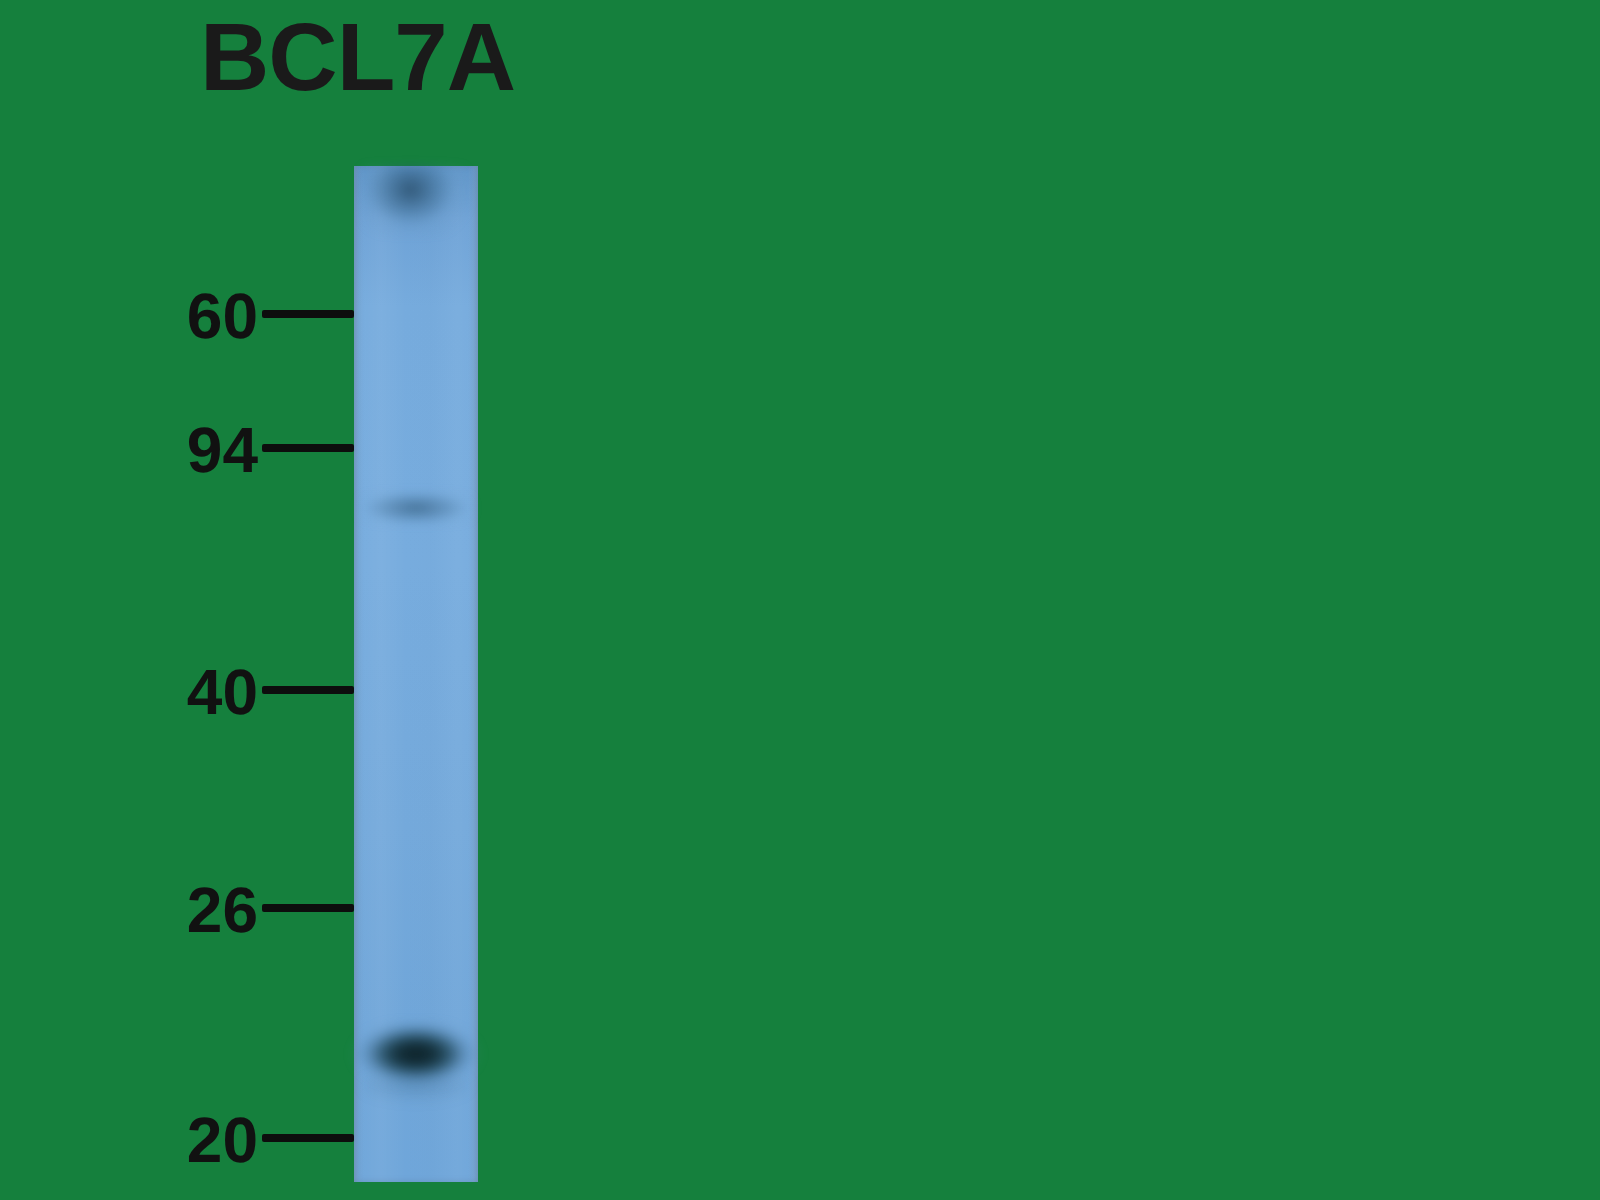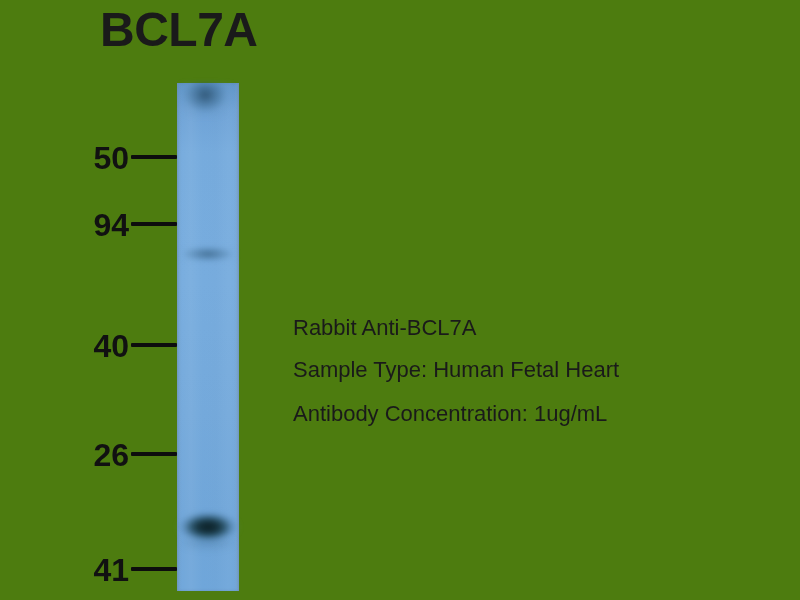--- a/index.html
+++ b/index.html
@@ -13,21 +13,21 @@
     font-family: "Liberation Sans", sans-serif;
     overflow: hidden;
     position: relative;
   }
 
   #figure {
     position: absolute;
     left: 0; top: 0;
     width: 800px;
     height: 600px;
-    background: #4d7c0f;
+    background: #15803d;
   }
 
   
   #title {
     position: absolute;
     left: 100px;
     top: 2px;
     font-size: 48px;
     font-weight: bold;
     letter-spacing: -0.5px;
@@ -193,54 +193,49 @@
 </head>
 <body>
 
 <div id="figure">
 
   <div id="title">BCL7A</div>
 
   <div>
 
     <div class="marker" style="left:85px; top:138px; width:92px;">
-      <span class="marker-label">50</span>
+      <span class="marker-label">60</span>
       <span class="marker-dash"></span>
     </div>
 
     <div class="marker" style="left:85px; top:205px; width:92px;">
       <span class="marker-label">94</span>
       <span class="marker-dash"></span>
     </div>
 
     <div class="marker" style="left:85px; top:326px; width:92px;">
       <span class="marker-label">40</span>
       <span class="marker-dash"></span>
     </div>
 
     <div class="marker" style="left:85px; top:435px; width:92px;">
       <span class="marker-label">26</span>
       <span class="marker-dash"></span>
     </div>
 
     <div class="marker" style="left:85px; top:550px; width:92px;">
-      <span class="marker-label">41</span>
+      <span class="marker-label">20</span>
       <span class="marker-dash"></span>
     </div>
 
   </div>
 
   <div id="lane-wrap">
     <div id="lane"></div>
     <div id="lane-streaks"></div>
     <div id="band-top"></div>
     <div id="band-mid"></div>
     <div id="band-main-tail"></div>
     <div id="band-main"></div>
   </div>
 
-  <div id="annotations">
-    <div class="anno-line" id="anno-antibody">Rabbit Anti-BCL7A</div>
-    <div class="anno-line" id="anno-sample">Sample Type: Human Fetal Heart</div>
-    <div class="anno-line" id="anno-conc">Antibody Concentration: 1ug/mL</div>
-  </div>
 
 </div>
 
 </body></html>

